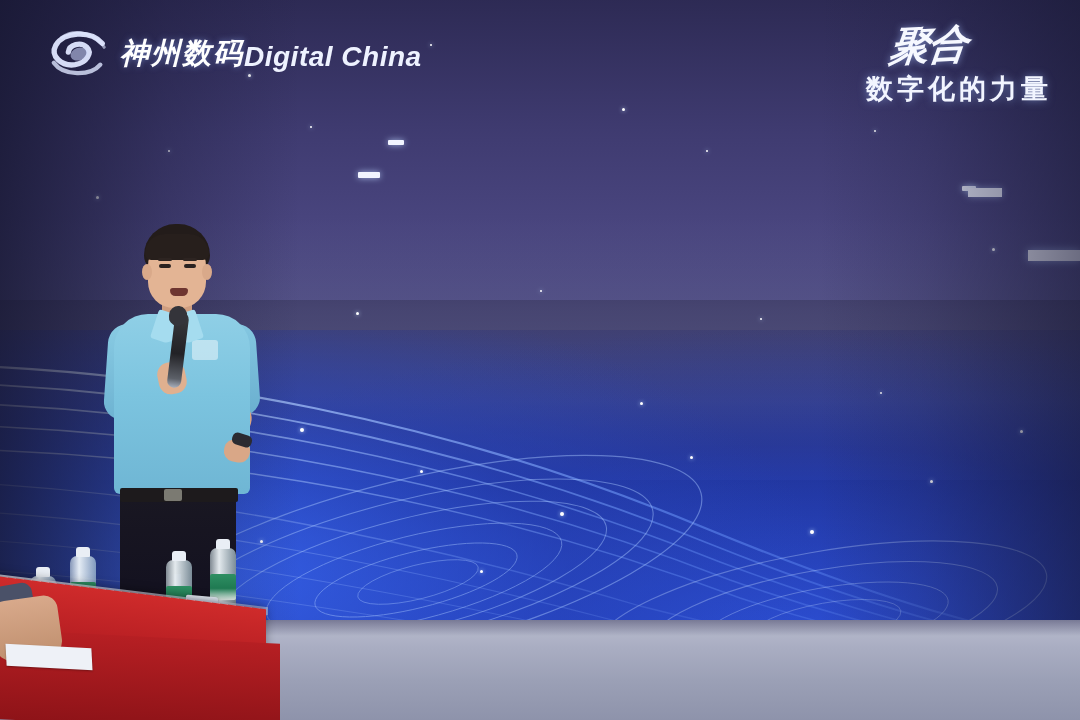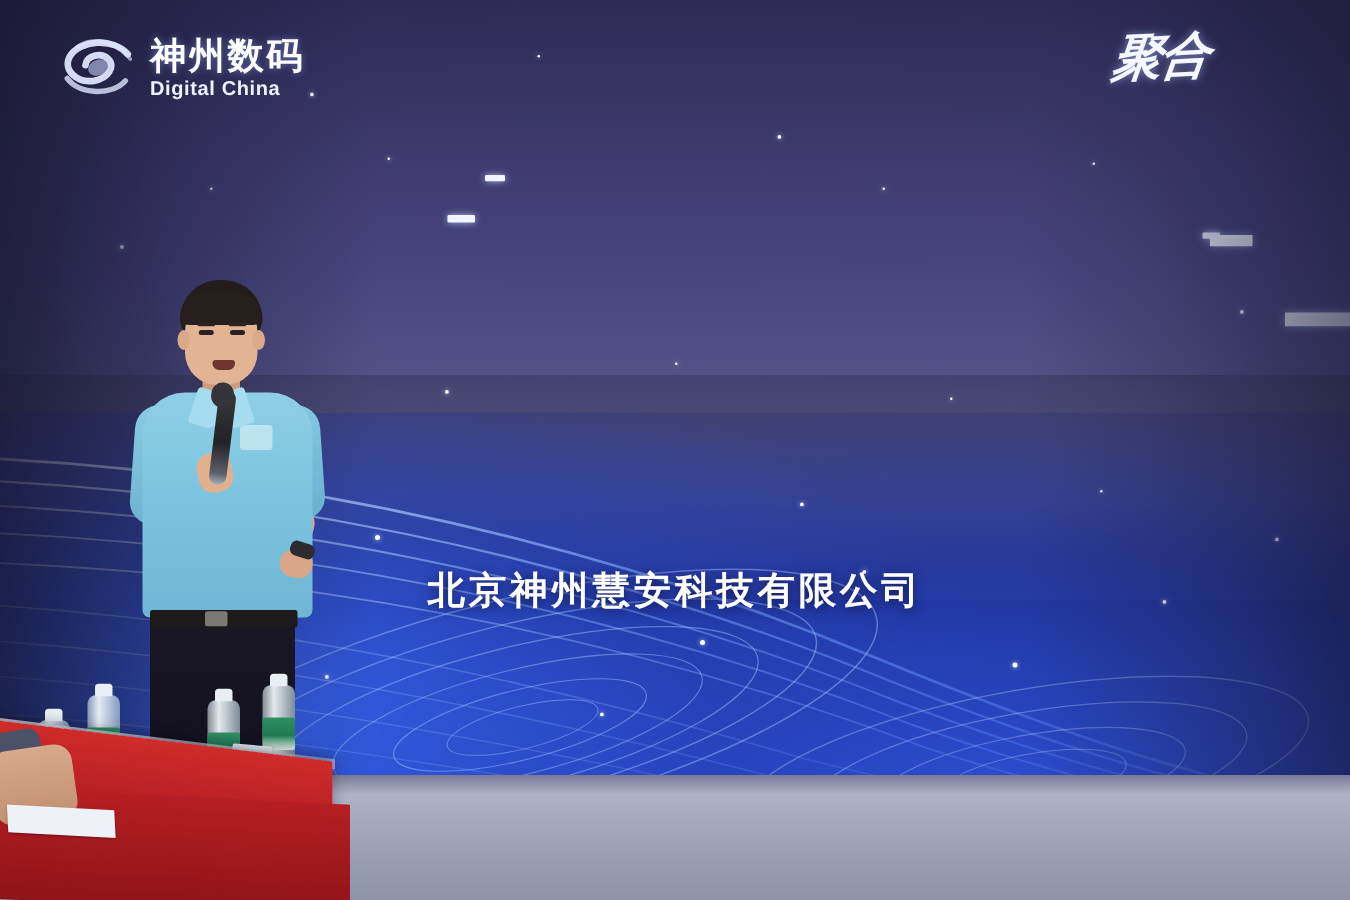--- a/index.html
+++ b/index.html
@@ -75,28 +75,28 @@
     border-radius:1px;
     box-shadow:0 0 6px rgba(190,215,255,0.8);
   }
 
   
   .logo-block {
     position:absolute; left:48px; top:24px;
     display:flex; align-items:center; gap:10px;
   }
   .logo-mark { width:62px; height:62px; flex:0 0 auto; }
-  .logo-text { display:flex; flex-direction:column; line-height:1; }
+  .logo-text { display:flex; line-height:1;font-style:italic; }
   .logo-cn {
     font-size:29px; font-weight:700; color:#ffffff;
     letter-spacing:2px;
     text-shadow:0 0 6px rgba(150,180,255,0.5);
   }
   .logo-en {
-    font-size:16px; font-weight:700; color:#eef2ff;
+    font-size:28px; font-weight:700; color:#eef2ff;
     letter-spacing:0.5px; margin-top:4px;
   }
 
   .slogan-block {
     position:absolute; right:28px; top:18px;
     text-align:right;
   }
   .slogan-cursive {
     font-family:"DejaVu Serif", serif;
     font-size:40px; font-weight:700; color:#f6f8ff;
@@ -416,23 +416,23 @@
         <ellipse cx="32" cy="31" rx="9" ry="6.5" fill="#cfd9ff" opacity="0.55" transform="rotate(-18 32 31)"></ellipse>
       </svg>
       <span class="logo-text">
         <span class="logo-cn">神州数码</span>
         <span class="logo-en">Digital China</span>
       </span>
     </div>
 
     <div class="slogan-block">
       <div class="slogan-cursive">聚合</div>
-    </div>
-
-    <div class="slide-company">北京神州慧安科技有限公司</div>
+      <div class="slogan-sub">数字化的力量</div>
+    </div>
+
   </div>
 
   <div class="stage-floor"></div>
   <div class="stage-floor-shadow"></div>
 
   <div class="speaker">
     <div class="sp-pants"></div>
     <div class="sp-leg-gap"></div>
     <div class="sp-sleeve-l"></div>
     <div class="sp-sleeve-r"></div>

